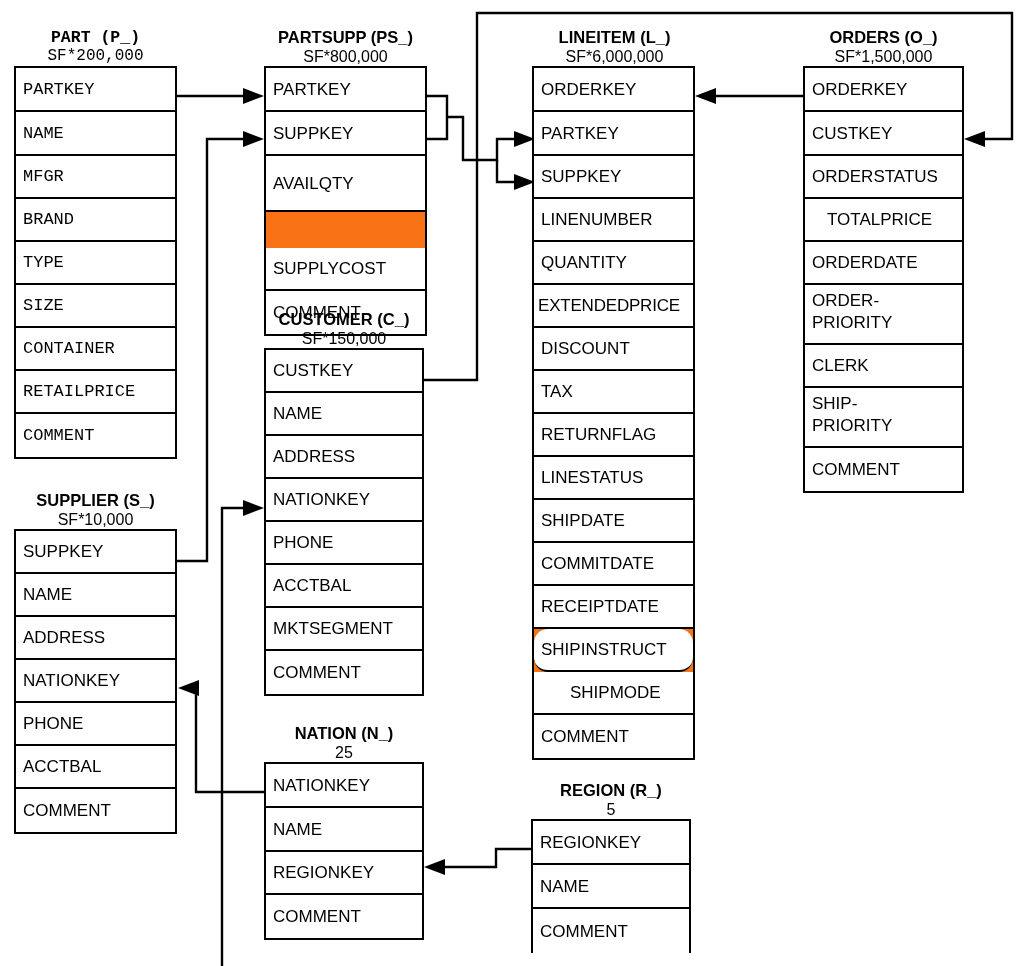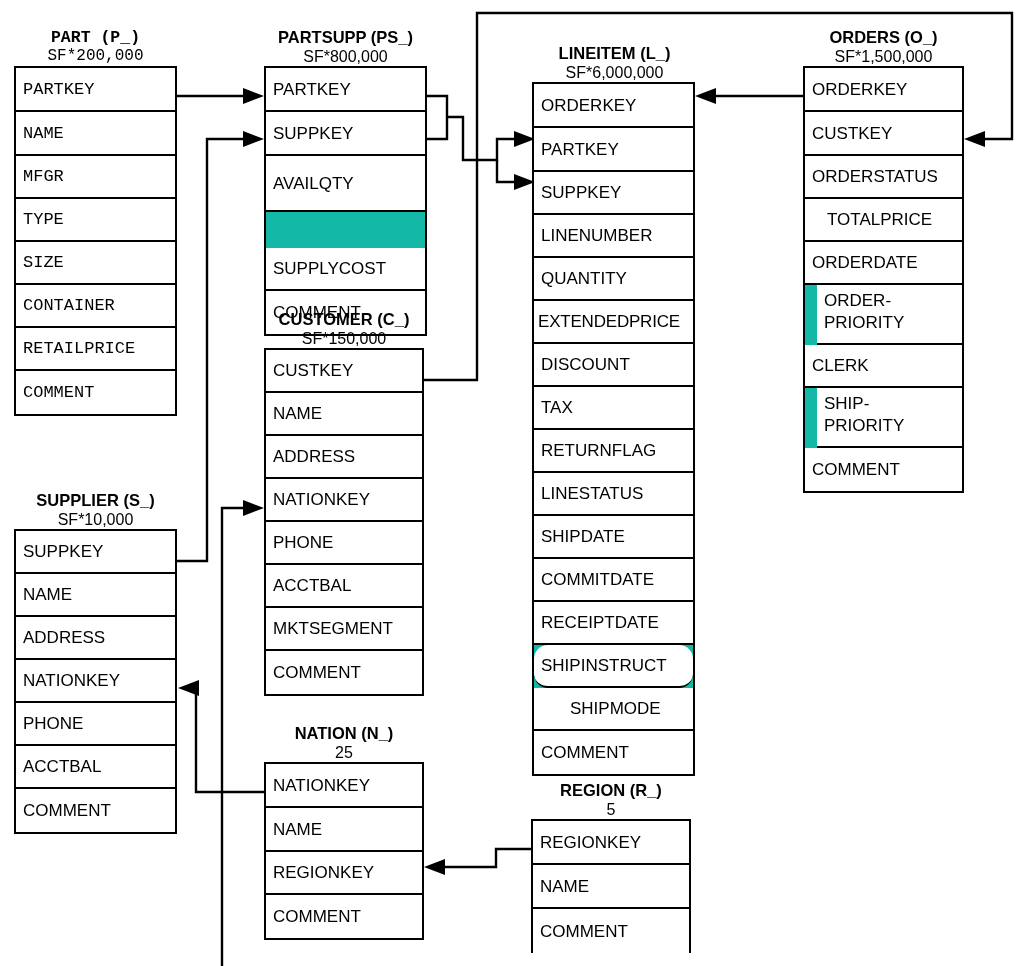--- a/index.html
+++ b/index.html
@@ -14,40 +14,39 @@
 
   .tbl-title{
     font-weight:bold;font-size:16.5px;text-align:center;
     line-height:19px;white-space:nowrap;
   }
   .tbl-count{
     font-size:16px;text-align:center;line-height:19px;white-space:nowrap;
   }
   .tbl-box{
     border:2.2px solid #000;
-    background:#14b8a6;
+    background:#f97316;
     box-sizing:border-box;
   }
   .fld{
     box-sizing:border-box;
     border-bottom:2.2px solid #000;
     display:flex;align-items:center;
     padding-left:7px;
     font-size:17px;
     line-height:19px;
     white-space:nowrap;
     background:#ffffff;
   }
   .fld:last-child{border-bottom:none;}
   .fld.two-line{
     display:block;
     padding-top:5px;
     white-space:pre-line;
     line-height:22px;
-    margin-left:12px;
   }
   .fld.overflow{overflow:visible;padding-left:4px;letter-spacing:-0.2px;}
 
   
   svg.wires{position:absolute;left:0;top:0;width:1025px;height:966px;overflow:visible;pointer-events:none;}
   svg.wires path, svg.wires line{stroke:#000;stroke-width:2.4px;fill:none;}
   svg.wires polygon{fill:#000;}
 </style>
 </head>
 <body>
@@ -100,41 +99,42 @@
     </g>
   </svg>
 
   <div class="table-block" style="left:14px;top:28px;width:163px;font-family:Liberation Mono, monospace;">
     <div class="tbl-title">PART (P_)</div>
     <div class="tbl-count">SF*200,000</div>
     <div class="tbl-box" style="width:163px;">
       <div class="fld" style="height:44px;">PARTKEY</div>
       <div class="fld" style="height:44px;">NAME</div>
       <div class="fld" style="height:43px;">MFGR</div>
+      <div class="fld" style="height:43px;">BRAND</div>
       <div class="fld" style="height:43px;">TYPE</div>
       <div class="fld" style="height:43px;">SIZE</div>
       <div class="fld" style="height:43px;">CONTAINER</div>
       <div class="fld" style="height:43px;">RETAILPRICE</div>
       <div class="fld" style="height:43px;">COMMENT</div>
     </div>
   </div>
 
   <div class="table-block" style="left:264px;top:28px;width:163px;">
     <div class="tbl-title">PARTSUPP (PS_)</div>
     <div class="tbl-count">SF*800,000</div>
     <div class="tbl-box" style="width:163px;">
       <div class="fld" style="height:44px;">PARTKEY</div>
       <div class="fld" style="height:44px;">SUPPKEY</div>
       <div class="fld" style="height:56px;">AVAILQTY</div>
       <div class="fld" style="height:43px;margin-top:36px;">SUPPLYCOST</div>
       <div class="fld" style="height:43px;">COMMENT</div>
     </div>
   </div>
 
-  <div class="table-block" style="left:532px;top:44px;width:165px;">
+  <div class="table-block" style="left:532px;top:28px;width:165px;">
     <div class="tbl-title">LINEITEM (L_)</div>
     <div class="tbl-count">SF*6,000,000</div>
     <div class="tbl-box" style="width:163px;">
       <div class="fld" style="height:44px;">ORDERKEY</div>
       <div class="fld" style="height:44px;">PARTKEY</div>
       <div class="fld" style="height:43px;">SUPPKEY</div>
       <div class="fld" style="height:43px;">LINENUMBER</div>
       <div class="fld" style="height:43px;">QUANTITY</div>
       <div class="fld overflow" style="height:43px;">EXTENDEDPRICE</div>
       <div class="fld" style="height:43px;">DISCOUNT</div>

